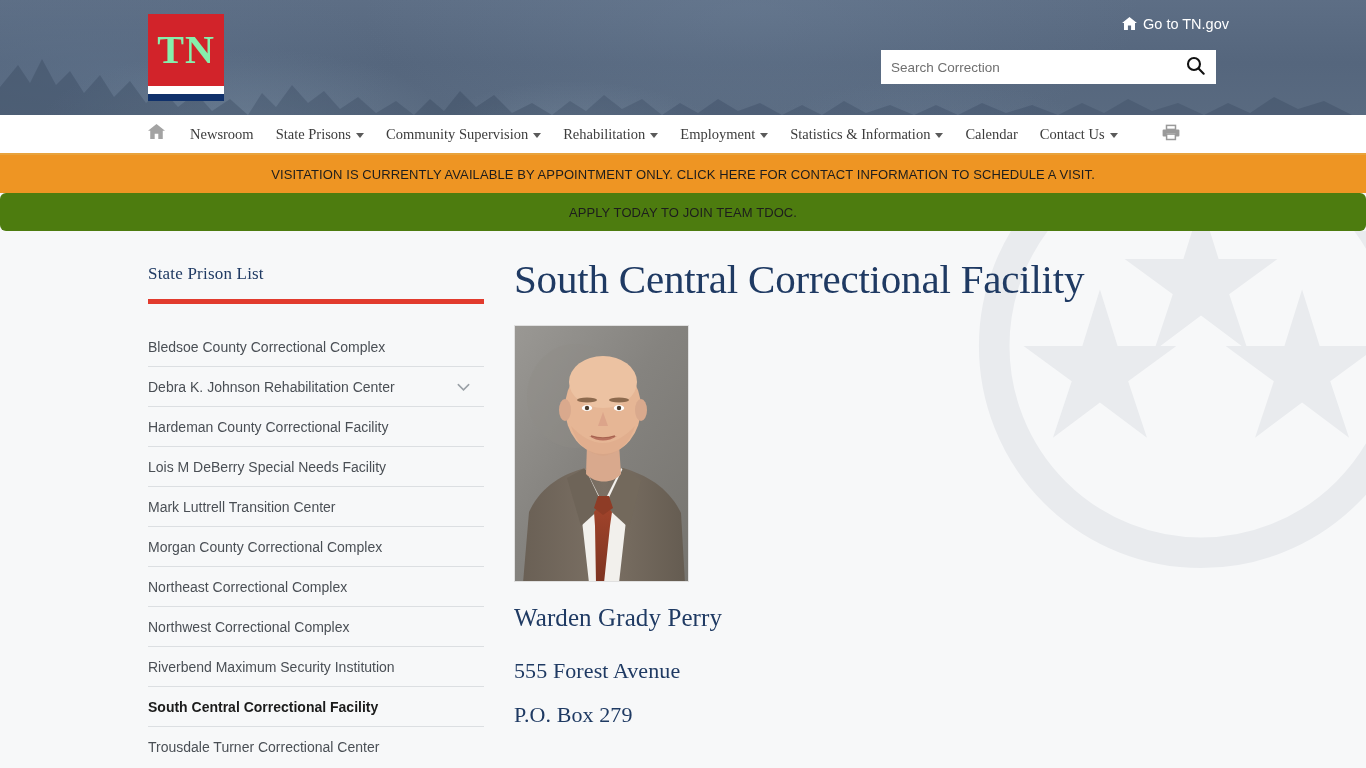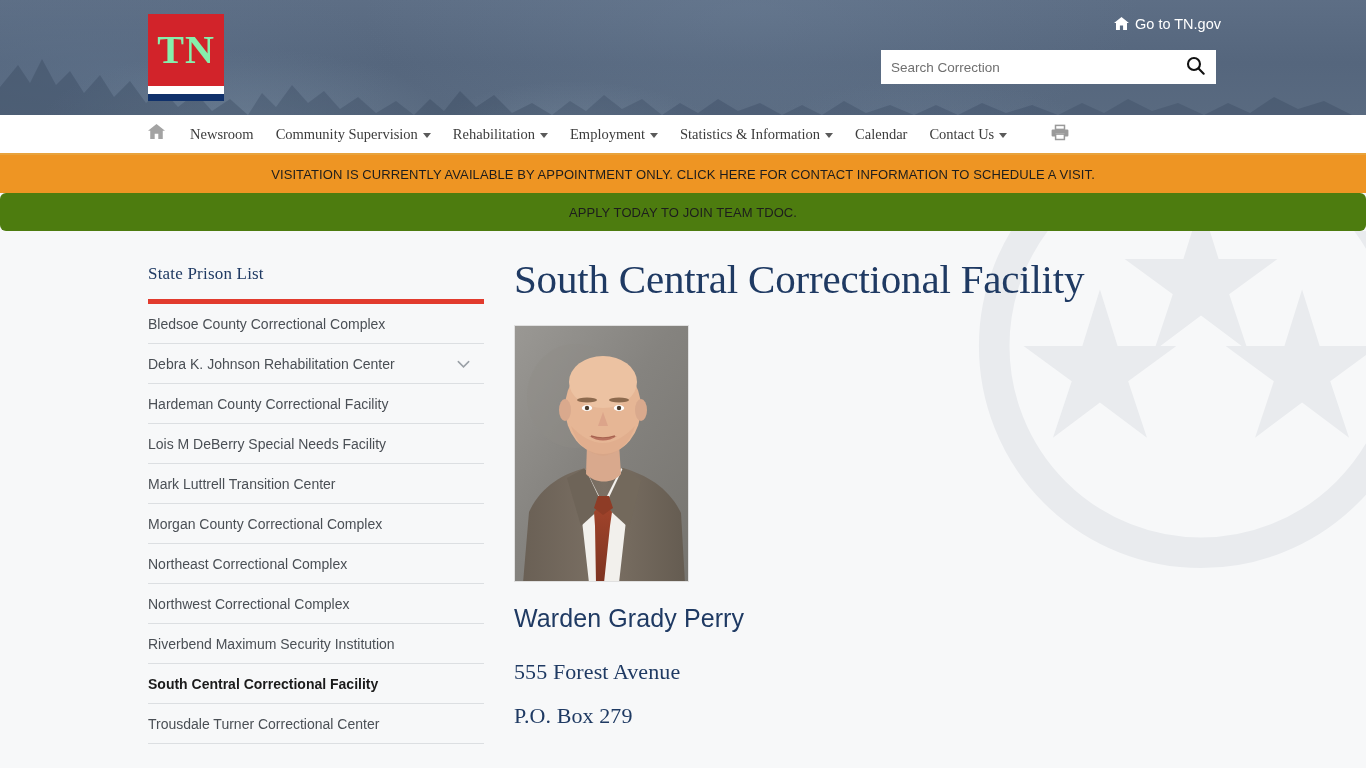--- a/index.html
+++ b/index.html
@@ -47,21 +47,21 @@
     color: #86efac; font-family: "Liberation Serif", serif;
     font-size: 40px; font-weight: 700; letter-spacing: 1px; line-height: 1;
   }
   .tn-stripe-white { height: 8px; background: #ffffff; }
   .tn-stripe-blue { height: 7px; background: #10316b; }
   .brand-text { margin-left: 18px; padding-top: 7px; color: #ffffff; }
   .brand-line1 { font-size: 21px; font-weight: 400; letter-spacing: .2px; line-height: 1.15; }
   .brand-line2 { font-size: 26px; font-weight: 700; letter-spacing: .2px; line-height: 1.15; }
 
   .tngov-link {
-    position: absolute; right: 145px; top: 16px;
+    position: absolute; right: 137px; top: 16px;
     color: #ffffff; font-size: 14.5px;
     display: flex; align-items: center; gap: 6px;
     text-decoration: none; cursor: pointer;
   }
   .tngov-link svg { display: block; }
 
   .search-wrap {
     position: absolute; left: 881px; top: 50px;
     width: 335px; height: 34px;
     background: #ffffff; display: flex; align-items: center;
@@ -128,21 +128,21 @@
   .sidebar { width: 336px; padding-top: 33px; }
   .sidebar-title {
     font-family: "Liberation Serif", serif;
     font-size: 17px; color: #1f3a63; font-weight: 400;
     letter-spacing: .2px;
   }
   .sidebar-rule {
     height: 5px; background: #e23b2e; width: 336px;
     margin-top: 15px;
   }
-  .prison-list { list-style: none; }
+  .prison-list { list-style: none; margin-top: 23px; }
   .prison-item {
     display: flex; align-items: center; justify-content: space-between;
     height: 40px; border-bottom: 1px solid #dcdfe2;
     font-size: 14px; color: #4a4f55; cursor: pointer;
     padding-right: 8px;
   }
   .prison-item.active { color: #1b1b1b; font-weight: 700; }
   .chev { flex: 0 0 auto; margin-right: 6px; }
 
   
@@ -151,21 +151,21 @@
     font-family: "Liberation Serif", serif;
     font-size: 41px; line-height: 1.15; color: #1f3a63;
     font-weight: 400; letter-spacing: -.2px;
   }
   .warden-photo {
     width: 175px; height: 257px; margin-top: 22px;
     border: 1px solid #e0e0e0; overflow: hidden;
     position: relative; background: #8c8c8c;
   }
   .warden-name {
-    font-family: Liberation Sans, sans-serif;
+    font-family: Liberation Serif, serif;
     font-size: 25px; color: #1f3a63; font-weight: 400;
     margin-top: 22px; letter-spacing: .1px;
   }
   .addr-line {
     font-family: "Liberation Serif", serif;
     font-size: 22px; color: #1f3a63; font-weight: 400;
     margin-top: 26px; letter-spacing: .1px;
   }
   .addr-line.tight { margin-top: 18px; }
 </style>
@@ -223,20 +223,24 @@
 <nav class="main-nav">
   <div class="nav-item">
     <span>
       <svg width="17" height="16" viewBox="0 0 16 15" fill="#a3a3a3">
         <path d="M8 0 L16 6.4 L13.9 6.4 L13.9 14 L9.7 14 L9.7 9.1 L6.3 9.1 L6.3 14 L2.1 14 L2.1 6.4 L0 6.4 Z"></path>
       </svg>
     </span>
   </div>
   <div class="nav-item">
     <span>Newsroom</span>
+  </div>
+  <div class="nav-item">
+    <span>State Prisons</span>
+    <span class="caret"></span>
   </div>
   <div class="nav-item">
     <span>Community Supervision</span>
     <span class="caret"></span>
   </div>
   <div class="nav-item">
     <span>Rehabilitation</span>
     <span class="caret"></span>
   </div>
   <div class="nav-item">

